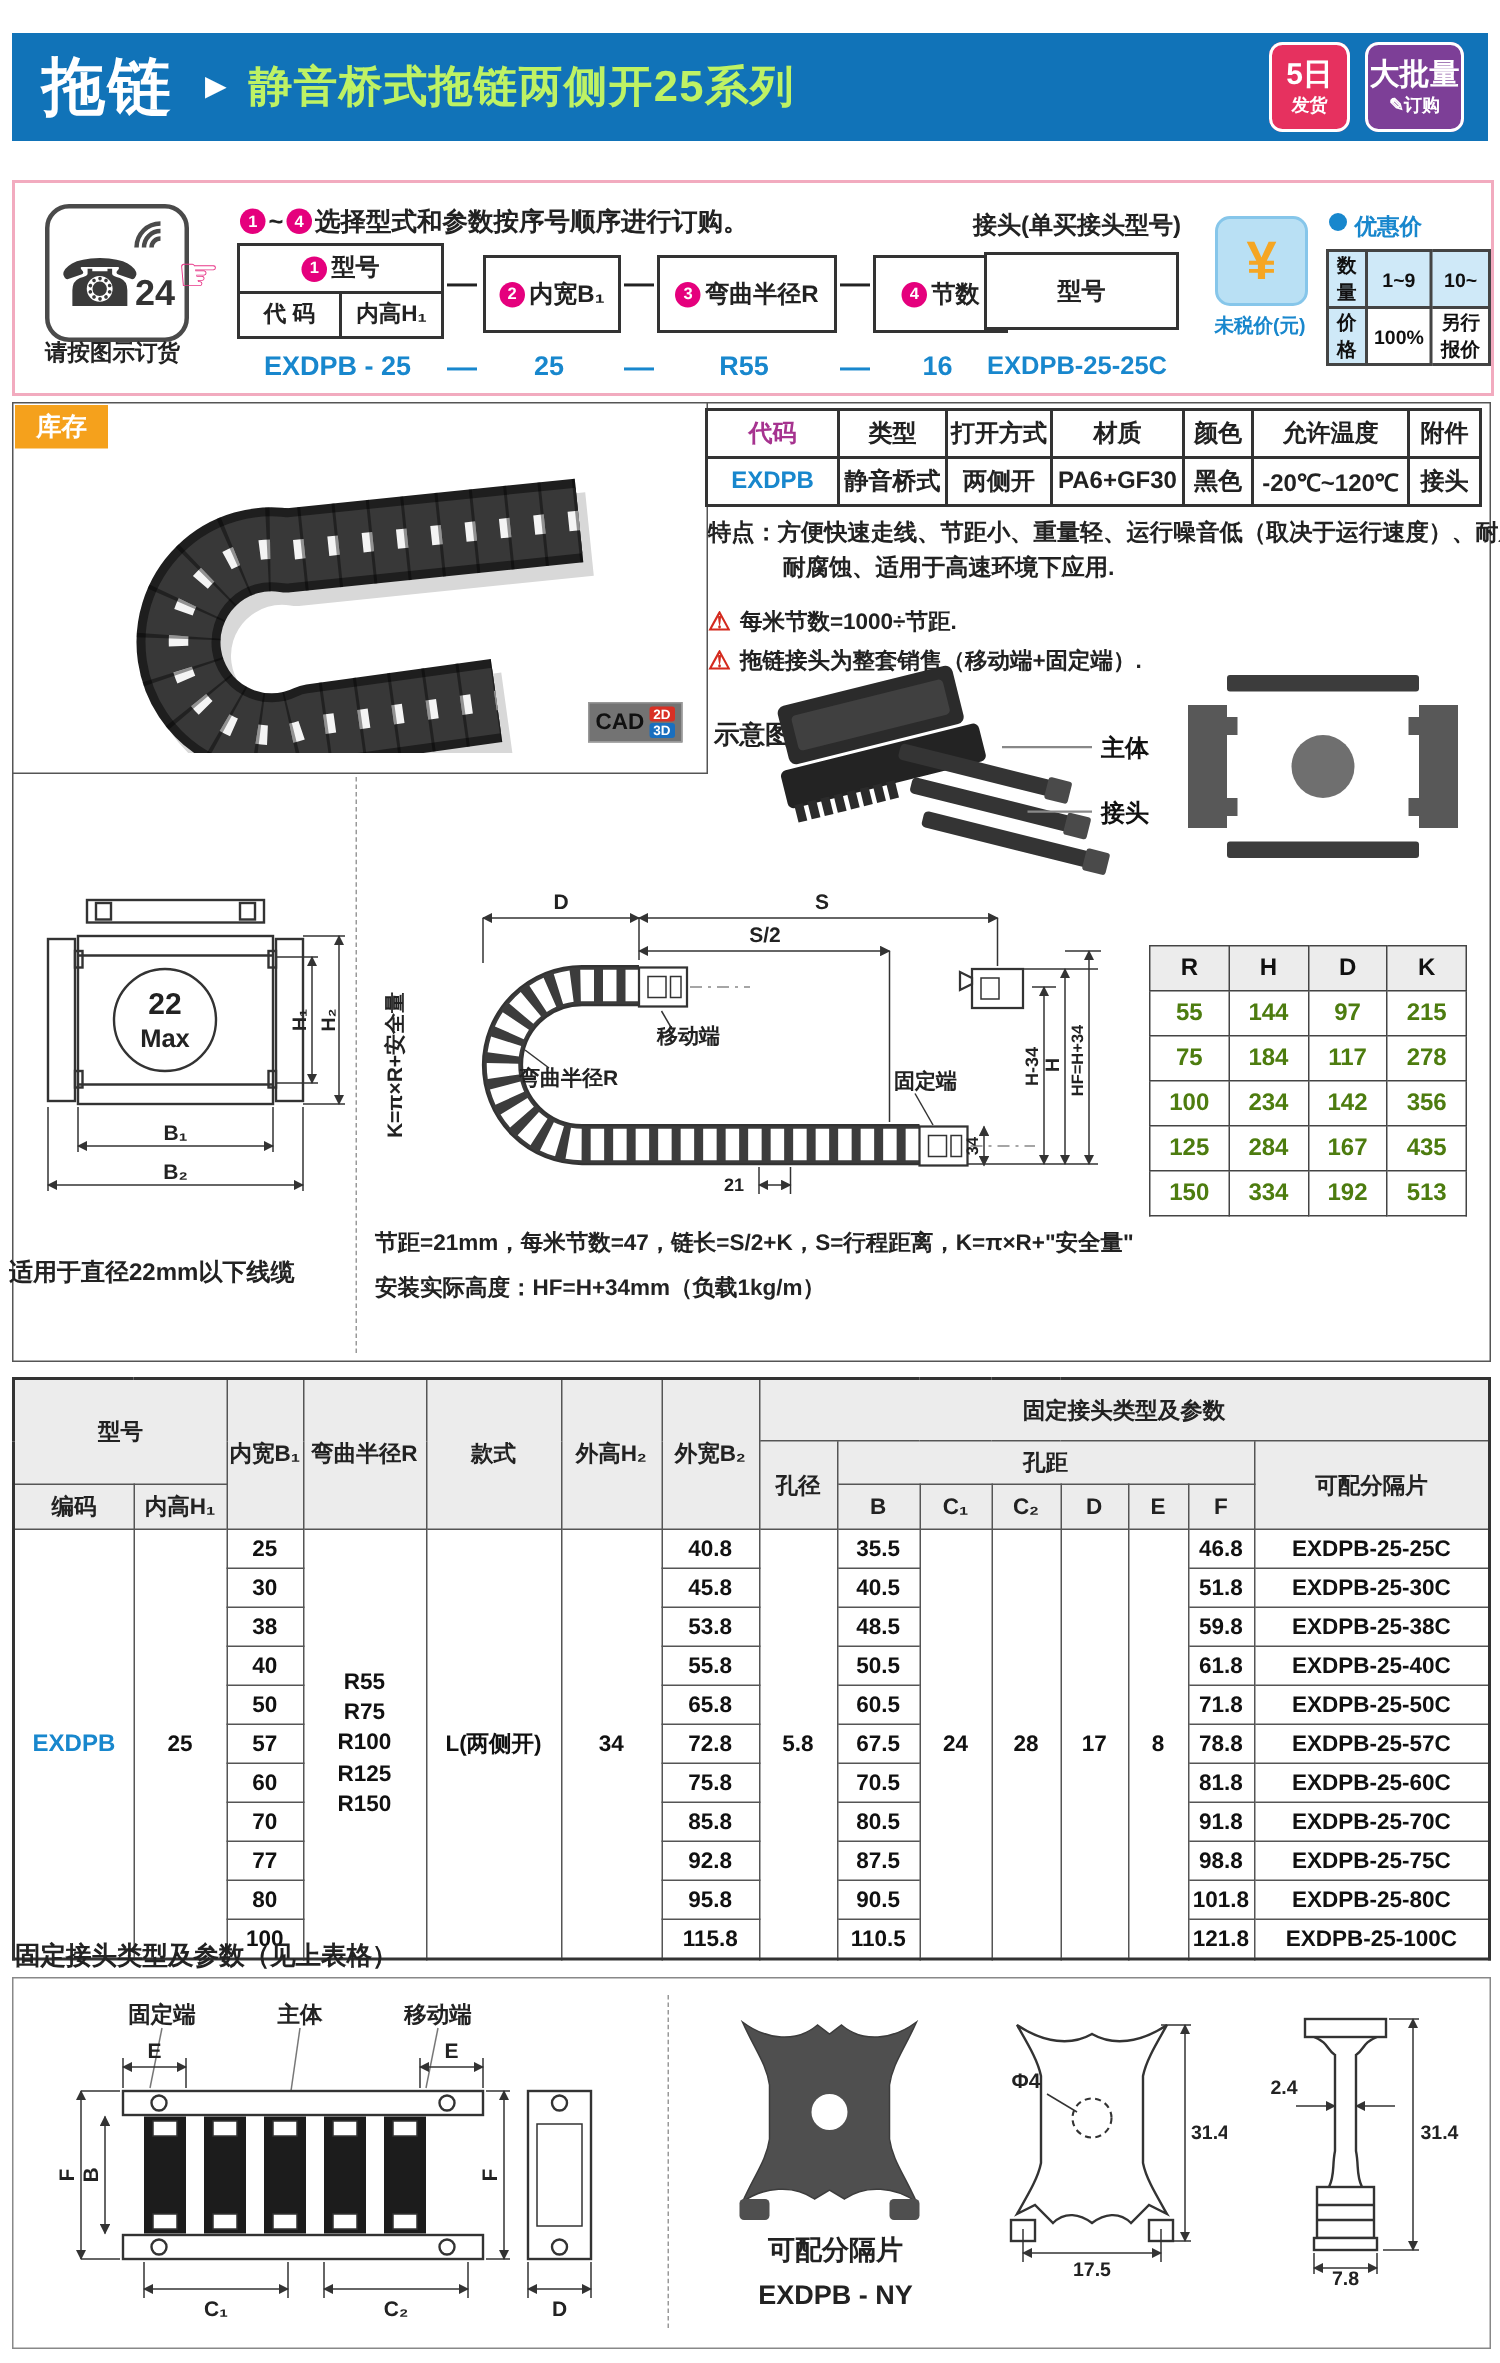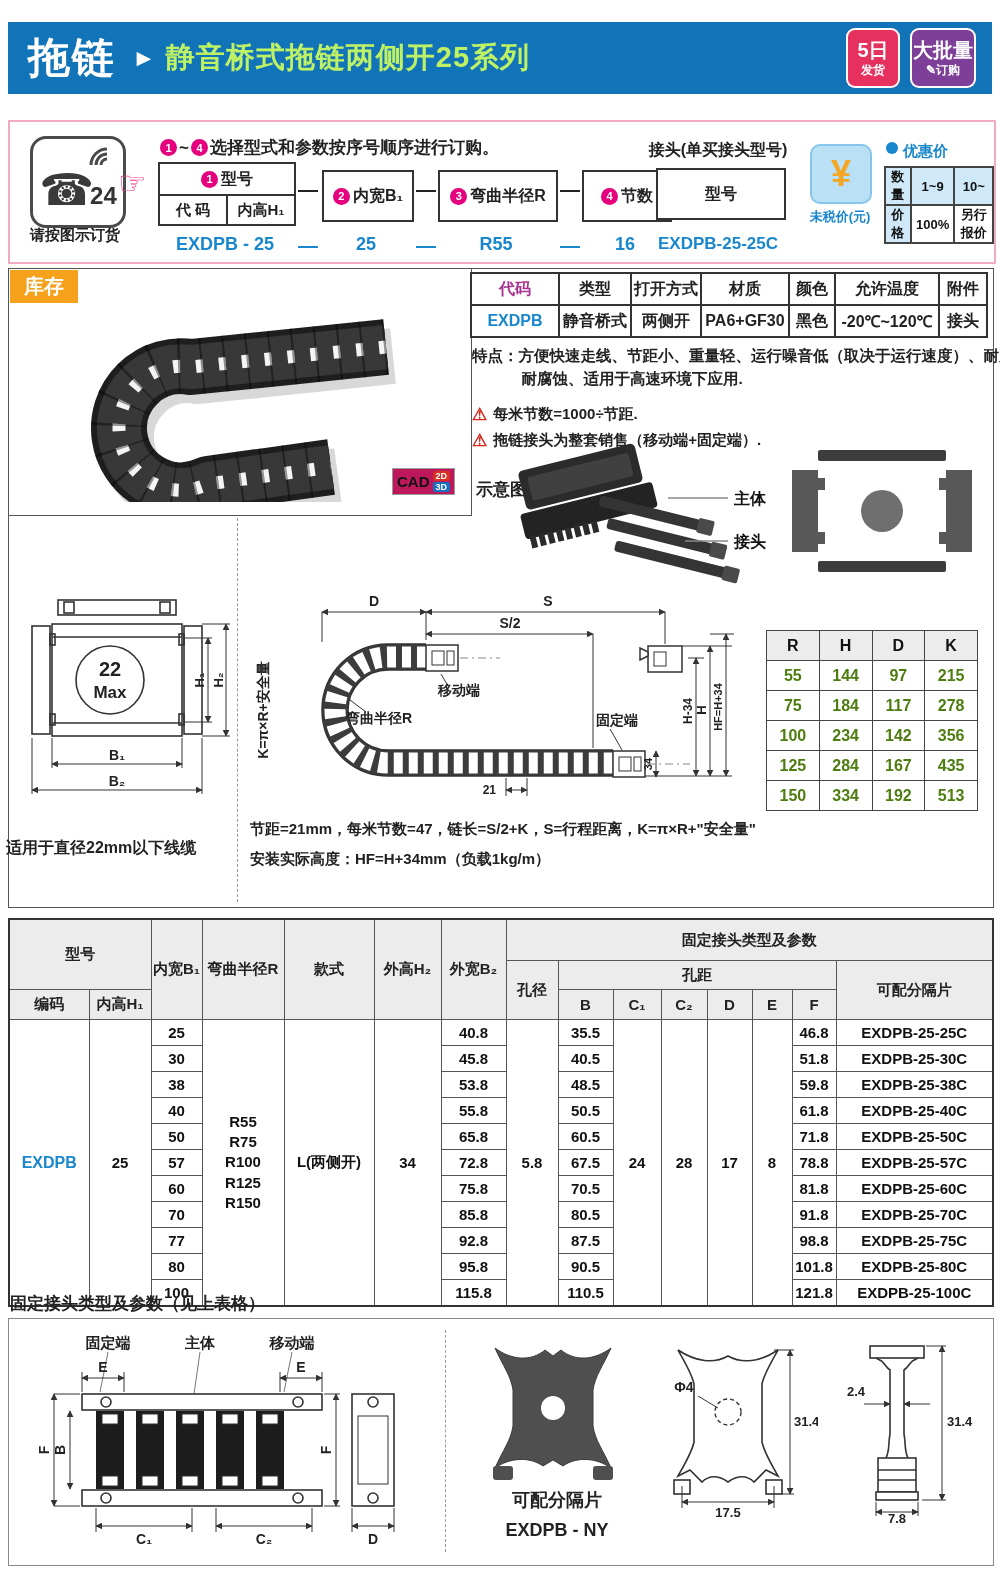--- a/index.html
+++ b/index.html
@@ -43,22 +43,22 @@
   .yen-caption{left:786px;top:86px;width:88px;text-align:center;color:#1887cd;font-weight:bold;font-size:13px;}
   .disc-title{left:876px;top:20px;display:flex;align-items:flex-start;gap:5px;color:#1887cd;font-weight:bold;font-size:15px;}
   .disc-bullet{width:12px;height:12px;border-radius:50%;background:#1887cd;display:inline-block;}
   table.price{border-collapse:collapse;}
   table.price td{border:2px solid #444;font-size:13px;font-weight:bold;text-align:center;height:24px;padding:0 2px;}
   table.price tr.r1 td{background:#cfe9f8;}
   table.price tr.r2 td:first-child{background:#cfe9f8;}
   
   .main-panel{left:8px;top:268px;width:984px;height:638px;border:1px solid #555;}
   .photo-box{left:8px;top:268px;width:462px;height:246px;border:1px solid #555;background:#fff;}
-  .stock-badge{left:10px;top:270px;background:#f5a11c;color:#fff;font-size:20px;font-weight:bold;padding:3px 14px;}
-  .cad{left:392px;top:468px;display:flex;align-items:center;gap:3px;border:1px solid #999;background:#be185d;padding:2px 4px;}
+  .stock-badge{left:10px;top:270px;background:#f5a11c;color:#fff;font-size:17px;font-weight:bold;padding:3px 14px;}
+  .cad{left:392px;top:468px;display:flex;align-items:center;gap:3px;border:1px solid #999;background:#737373;padding:2px 4px;}
   .cad .cadtxt{font-size:15px;font-weight:900;color:#111;}
   .cad .dcol{display:flex;flex-direction:column;gap:1px;}
   .cad .d2{background:#d93025;color:#fff;font-size:9px;font-weight:bold;padding:0 3px;border-radius:2px;}
   .cad .d3{background:#1a6fbf;color:#fff;font-size:9px;font-weight:bold;padding:0 3px;border-radius:2px;}
   table.spec{border-collapse:collapse;table-layout:fixed;width:516px;}
   table.spec th,table.spec td{border:2px solid #333;text-align:center;height:30px;font-size:16px;padding:0;}
   table.spec th{font-weight:bold;color:#222;background:#fff;}
   table.spec th.mag{color:#a6338f;}
   table.spec td{font-weight:bold;color:#222;}
   table.spec td.blue{color:#1887cd;}

